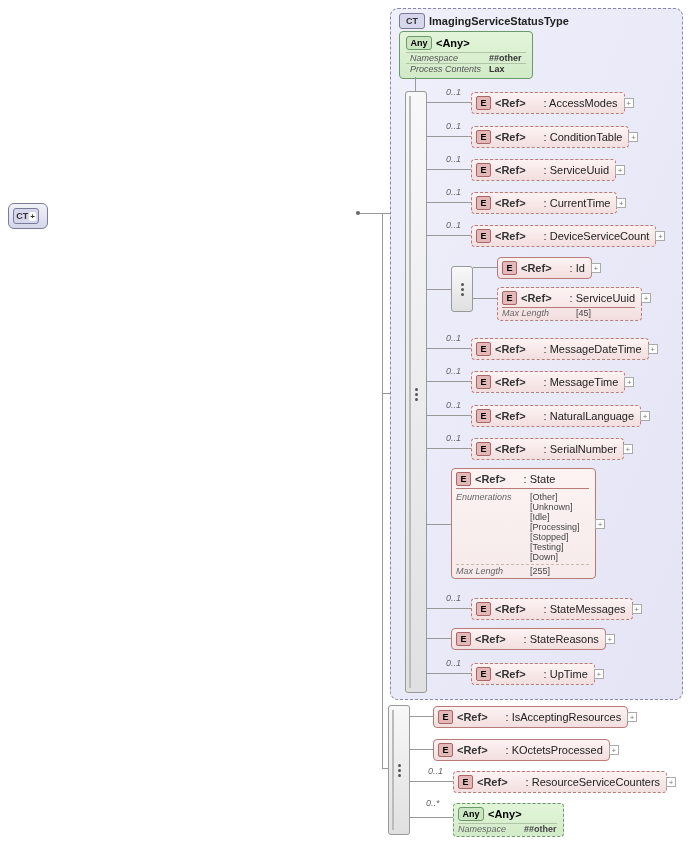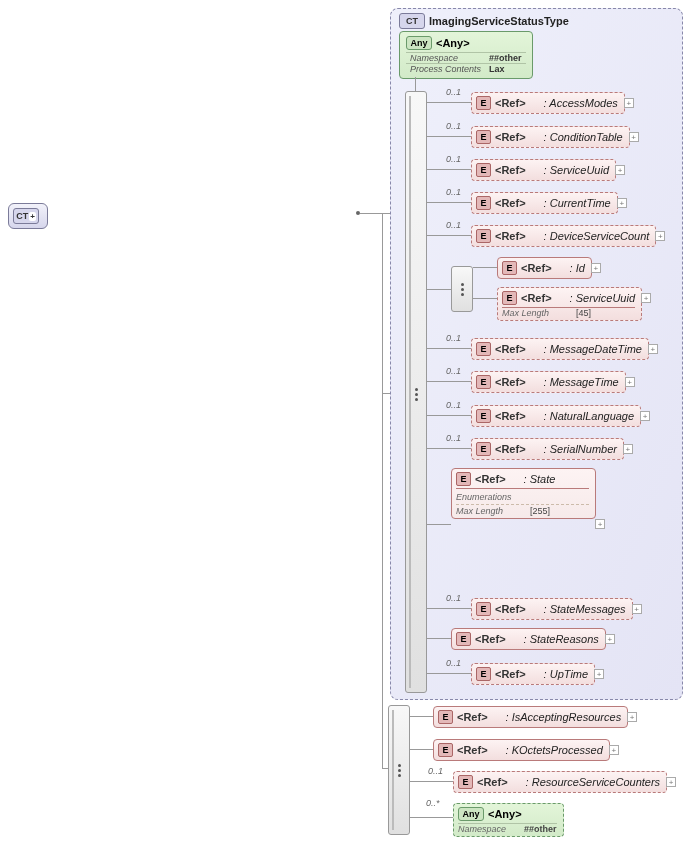--- a/index.html
+++ b/index.html
@@ -151,21 +151,21 @@
     justify-content: center;
     width: 15px;
     height: 14px;
     background: #e3b8b8;
     border: 1px solid #a66;
     border-radius: 2px;
     font-size: 9px;
     font-weight: bold;
   }
   .ref-text { font-weight: bold; color: #333; font-size: 11px; }
-  .ref-name { color: #222; font-size: 11px; font-style: italic; }
+  .ref-name { color: #222; font-size: 11px; }
   .toggle {
     position: absolute;
     right: -10px;
     top: 50%;
     transform: translateY(-50%);
     width: 10px;
     height: 10px;
     border: 1px solid #aaa;
     background: #fff;
     font-size: 8px;
@@ -382,20 +382,29 @@
 
     <div style="position:absolute; top:459px; left:60px; width:145px; border:1px solid #b97a7a; border-radius:4px; background:linear-gradient(to bottom,#fdf3f3,#f6eaea); padding:3px 6px 2px 4px;">
       <div style="display:flex; align-items:center; gap:4px; border-bottom:1px solid #b97a7a; padding-bottom:2px;">
         <span class="e-badge">E</span>
         <span class="ref-text">&lt;Ref&gt;</span>
         <span style="width:10px;"></span>
         <span class="ref-name"><span>: </span><span>State</span></span>
       </div>
       <div class="info-row" style="margin-top:3px;">
         <span class="lbl">Enumerations</span>
+        <div class="val" style="display:flex; flex-direction:column;">
+          <span>[Other]</span>
+          <span>[Unknown]</span>
+          <span>[Idle]</span>
+          <span>[Processing]</span>
+          <span>[Stopped]</span>
+          <span>[Testing]</span>
+          <span>[Down]</span>
+        </div>
       </div>
       <div class="info-row" style="border-top:1px dashed #cba; margin-top:2px; padding-top:1px;">
         <span class="lbl">Max Length</span>
         <span class="val">[255]</span>
       </div>
       <div class="toggle" style="top:55px;">+</div>
     </div>
     <div class="hline" style="top:515px; left:36px; width:24px;"></div>
 
     <div class="cardinality" style="top:584px; left:55px;">0..1</div>

